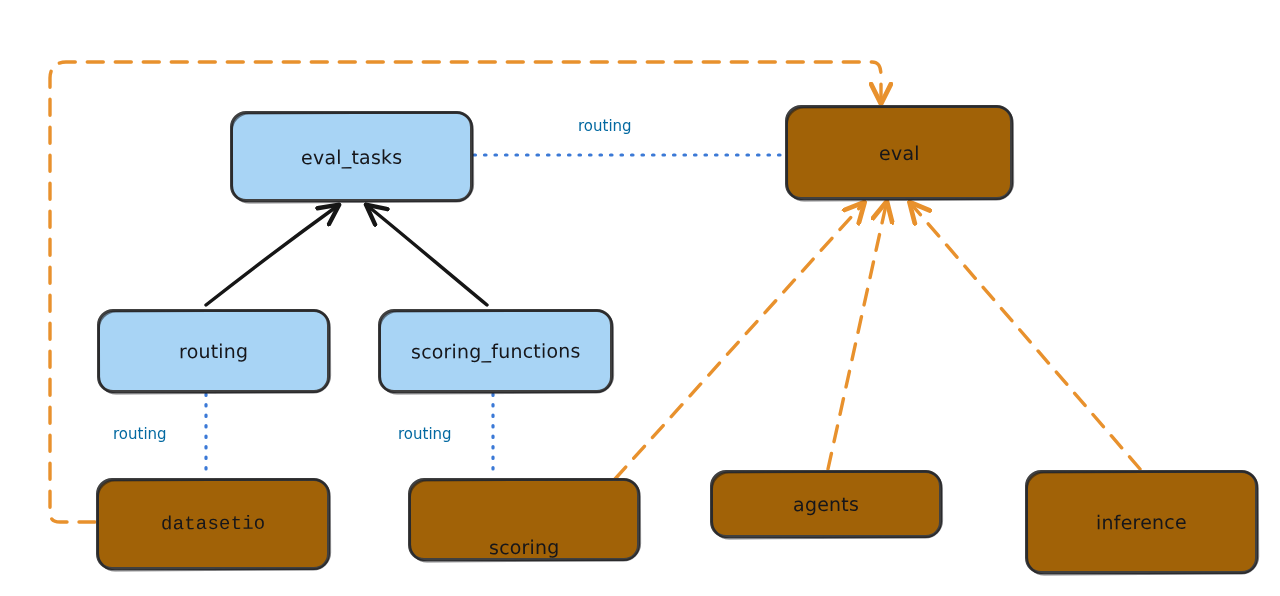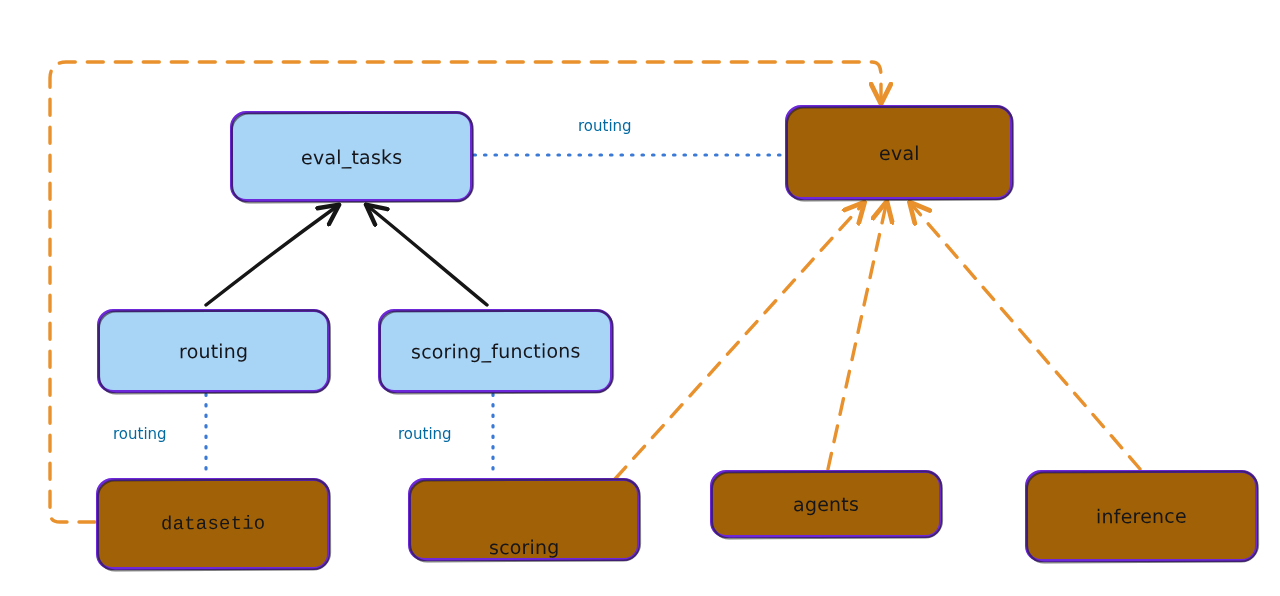--- a/index.html
+++ b/index.html
@@ -22,21 +22,21 @@
     width: 1280px;
     height: 596px;
   }
   .node {
     position: absolute;
     box-sizing: border-box;
     display: flex;
     align-items: center;
     justify-content: center;
     border-radius: 16px;
-    border: 3px solid #6d28d9;
+    border: 3px solid #404040;
     font-size: 19px;
     color: #16161a;
     letter-spacing: 0.2px;
     font-family: "DejaVu Sans", sans-serif;
     user-select: none;
   }
   .node.blue  { background: #a8d4f5; }
   .node.green { background: #a16207; }
   
   .node::after {
@@ -128,19 +128,19 @@
 </div>
 
 <div class="node green" style="left:408px; top:478px; width:232px; height:83px;align-items:flex-end;">
   <span class="label">scoring</span>
 </div>
 
 <div class="node green" style="left:710px; top:470px; width:232px; height:68px;">
   <span class="label">agents</span>
 </div>
 
-<div class="node green" style="left:1025px; top:470px; width:233px; height:92px;">
+<div class="node green" style="left:1025px; top:470px; width:233px; height:104px;">
   <span class="label">inference</span>
 </div>
 
 <div class="edge-label" style="left:578px; top:117px;">routing</div>
 <div class="edge-label" style="left:113px; top:425px;">routing</div>
 <div class="edge-label" style="left:398px; top:425px;">routing</div>
 
 </body></html>

